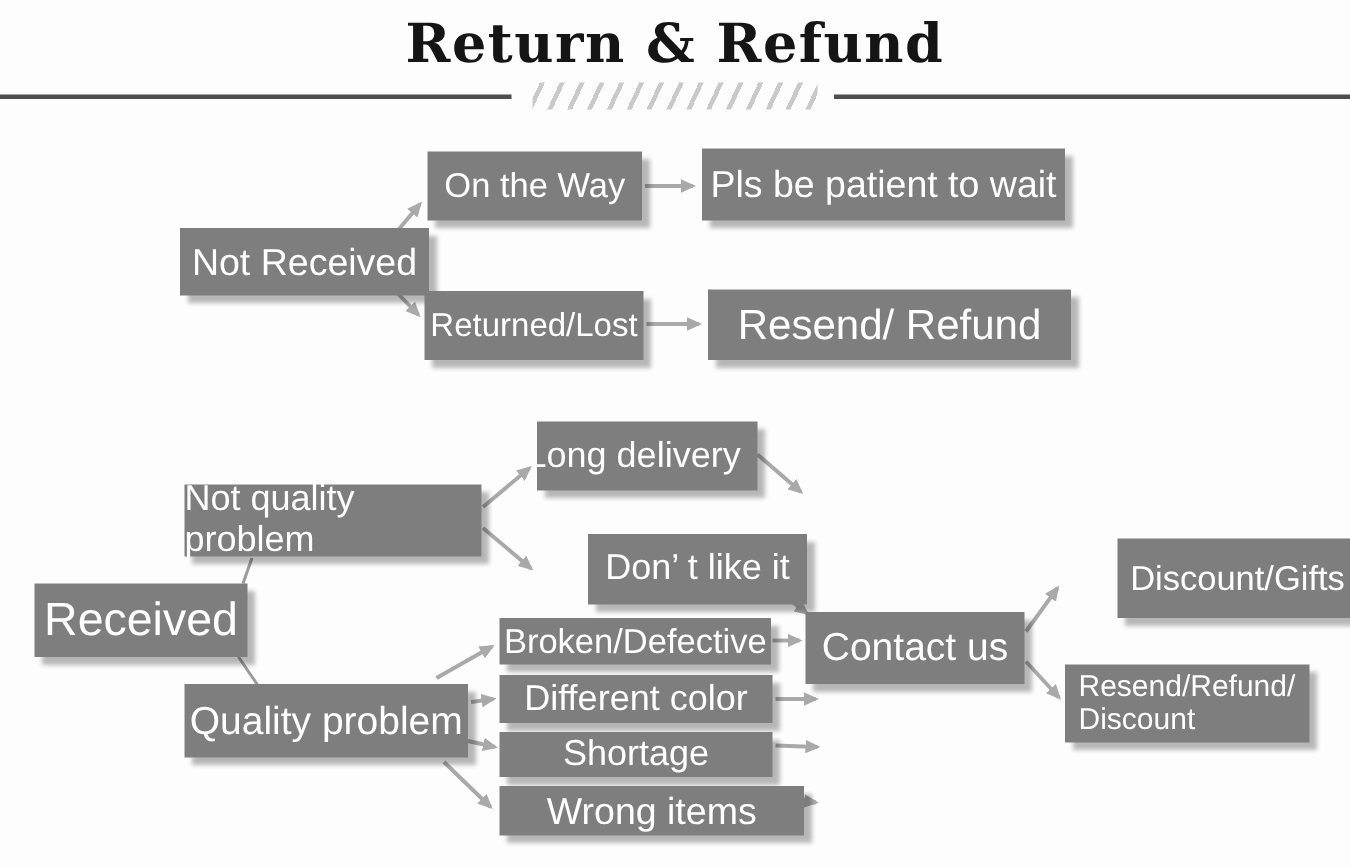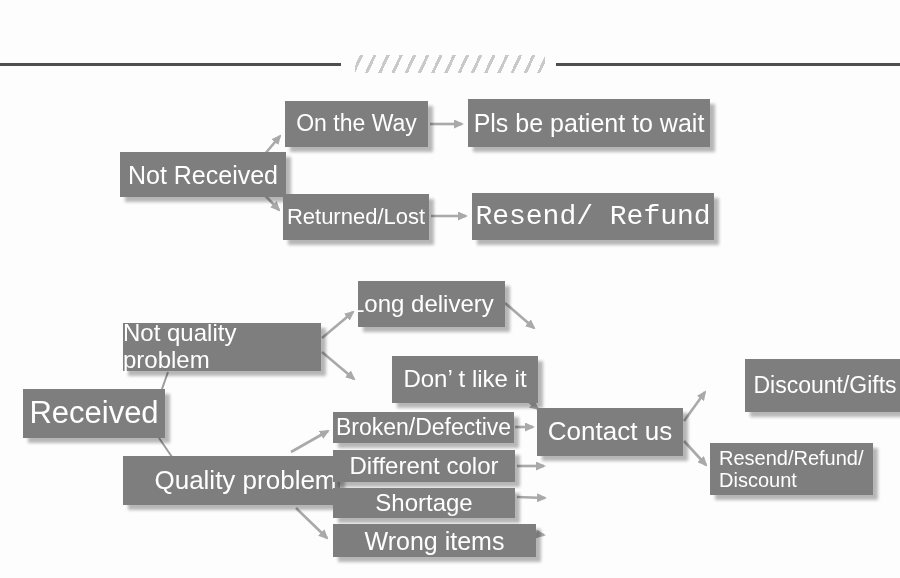--- a/index.html
+++ b/index.html
@@ -49,20 +49,21 @@
   }
   .node.align-left{justify-content:flex-start;text-align:left;padding-left:9px;box-sizing:border-box;}
   .node.clip-left{overflow:hidden;justify-content:flex-start;}
   .node.clip-left .txt{margin-left:-7px;white-space:nowrap;}
   .node .txt{display:block;}
 </style>
 </head>
 <body>
 
 <div class="stage" style="--bg: #fdfdfd; --box: #7e7e7e; --slash: #c9c9c9;">
+  <div class="title" style="color: rgb(21, 21, 21);">Return &amp; Refund</div>
   <div class="rule left" style="background: rgb(78, 78, 78);"></div>
   <div class="slashes"></div>
   <div class="rule right" style="background: rgb(78, 78, 78);"></div>
 
   <svg class="edges" width="900" height="578" viewBox="0 0 900 578">
     <defs>
       <marker id="ah" markerWidth="10" markerHeight="9" refX="8" refY="4.5" orient="auto" markerUnits="userSpaceOnUse">
         <path d="M0,0 L10,4.5 L0,9 Z" fill="#a9a9a9"></path>
       </marker>
     </defs>
@@ -88,26 +89,26 @@
         <line x1="684" y1="421" x2="705" y2="392" stroke="#a9a9a9" stroke-width="2.6" marker-end="url(#ah)"></line>
         <line x1="684" y1="441" x2="706" y2="465" stroke="#a9a9a9" stroke-width="2.6" marker-end="url(#ah)"></line>
       </g>
   </svg>
 
   <div id="node-layer">
       <div class="node" style="left: 120px; top: 152px; width: 166px; height: 45px; font-size: 25px; color: rgb(255, 255, 255);"><span class="txt">Not Received</span></div>
       <div class="node" style="left: 285px; top: 101px; width: 143px; height: 46px; font-size: 23px; color: rgb(255, 255, 255);"><span class="txt">On the Way</span></div>
       <div class="node" style="left: 468px; top: 99px; width: 242px; height: 48px; font-size: 25px; color: rgb(255, 255, 255);"><span class="txt">Pls be patient to wait</span></div>
       <div class="node" style="left: 283px; top: 194px; width: 146px; height: 46px; font-size: 22px; color: rgb(255, 255, 255);"><span class="txt">Returned/Lost</span></div>
-      <div class="node" style="left: 472px; top: 193px; width: 242px; height: 47px; font-size: 28px; color: rgb(255, 255, 255); font-family: Liberation Mono, monospace;"><span class="txt">Resend/ Refund</span></div>
+      <div class="node" style="left: 472px; top: 193px; width: 242px; height: 47px; font-size: 28px; color: rgb(255, 255, 255);"><span class="txt">Resend/ Refund</span></div>
       <div class="node" style="left: 23px; top: 389px; width: 142px; height: 49px; font-size: 31px; color: rgb(255, 255, 255);"><span class="txt">Received</span></div>
       <div class="node" style="left: 123px; top: 323px; width: 198px; height: 48px; font-size: 24px; color: rgb(255, 255, 255); justify-content: flex-end;"><span class="txt">Not quality problem</span></div>
       <div class="node clip-left" style="left: 358px; top: 281px; width: 147px; height: 46px; font-size: 24px; color: rgb(255, 255, 255);"><span class="txt">Long delivery</span></div>
       <div class="node" style="left: 360px; top: 356px; width: 146px; height: 47px; font-size: 24px; color: rgb(255, 255, 255); margin-left: 32px;"><span class="txt">Don’ t like it</span></div>
-      <div class="node" style="left: 123px; top: 456px; width: 189px; height: 49px; font-size: 26px; color: rgb(255, 255, 255); padding-left: 28px;"><span class="txt">Quality problem</span></div>
+      <div class="node" style="left: 123px; top: 456px; width: 189px; height: 49px; font-size: 26px; color: rgb(255, 255, 255);"><span class="txt">Quality problem</span></div>
       <div class="node" style="left: 333px; top: 412px; width: 181px; height: 31px; font-size: 23px; color: rgb(255, 255, 255);"><span class="txt">Broken/Defective</span></div>
       <div class="node" style="left: 333px; top: 450px; width: 182px; height: 32px; font-size: 24px; color: rgb(255, 255, 255);"><span class="txt">Different color</span></div>
       <div class="node" style="left: 333px; top: 488px; width: 182px; height: 30px; font-size: 24px; color: rgb(255, 255, 255);"><span class="txt">Shortage</span></div>
       <div class="node" style="left: 333px; top: 524px; width: 203px; height: 33px; font-size: 25px; color: rgb(255, 255, 255);"><span class="txt">Wrong items</span></div>
       <div class="node" style="left: 537px; top: 408px; width: 146px; height: 48px; font-size: 26px; color: rgb(255, 255, 255);"><span class="txt">Contact us</span></div>
       <div class="node" style="left: 708px; top: 359px; width: 160px; height: 53px; font-size: 23px; color: rgb(255, 255, 255); margin-left: 37px;"><span class="txt">Discount/Gifts</span></div>
       <div class="node align-left" style="left: 710px; top: 443px; width: 163px; height: 52px; font-size: 20px; color: rgb(255, 255, 255);"><span class="txt">Resend/Refund/
 Discount</span></div>
     </div>
 </div>

